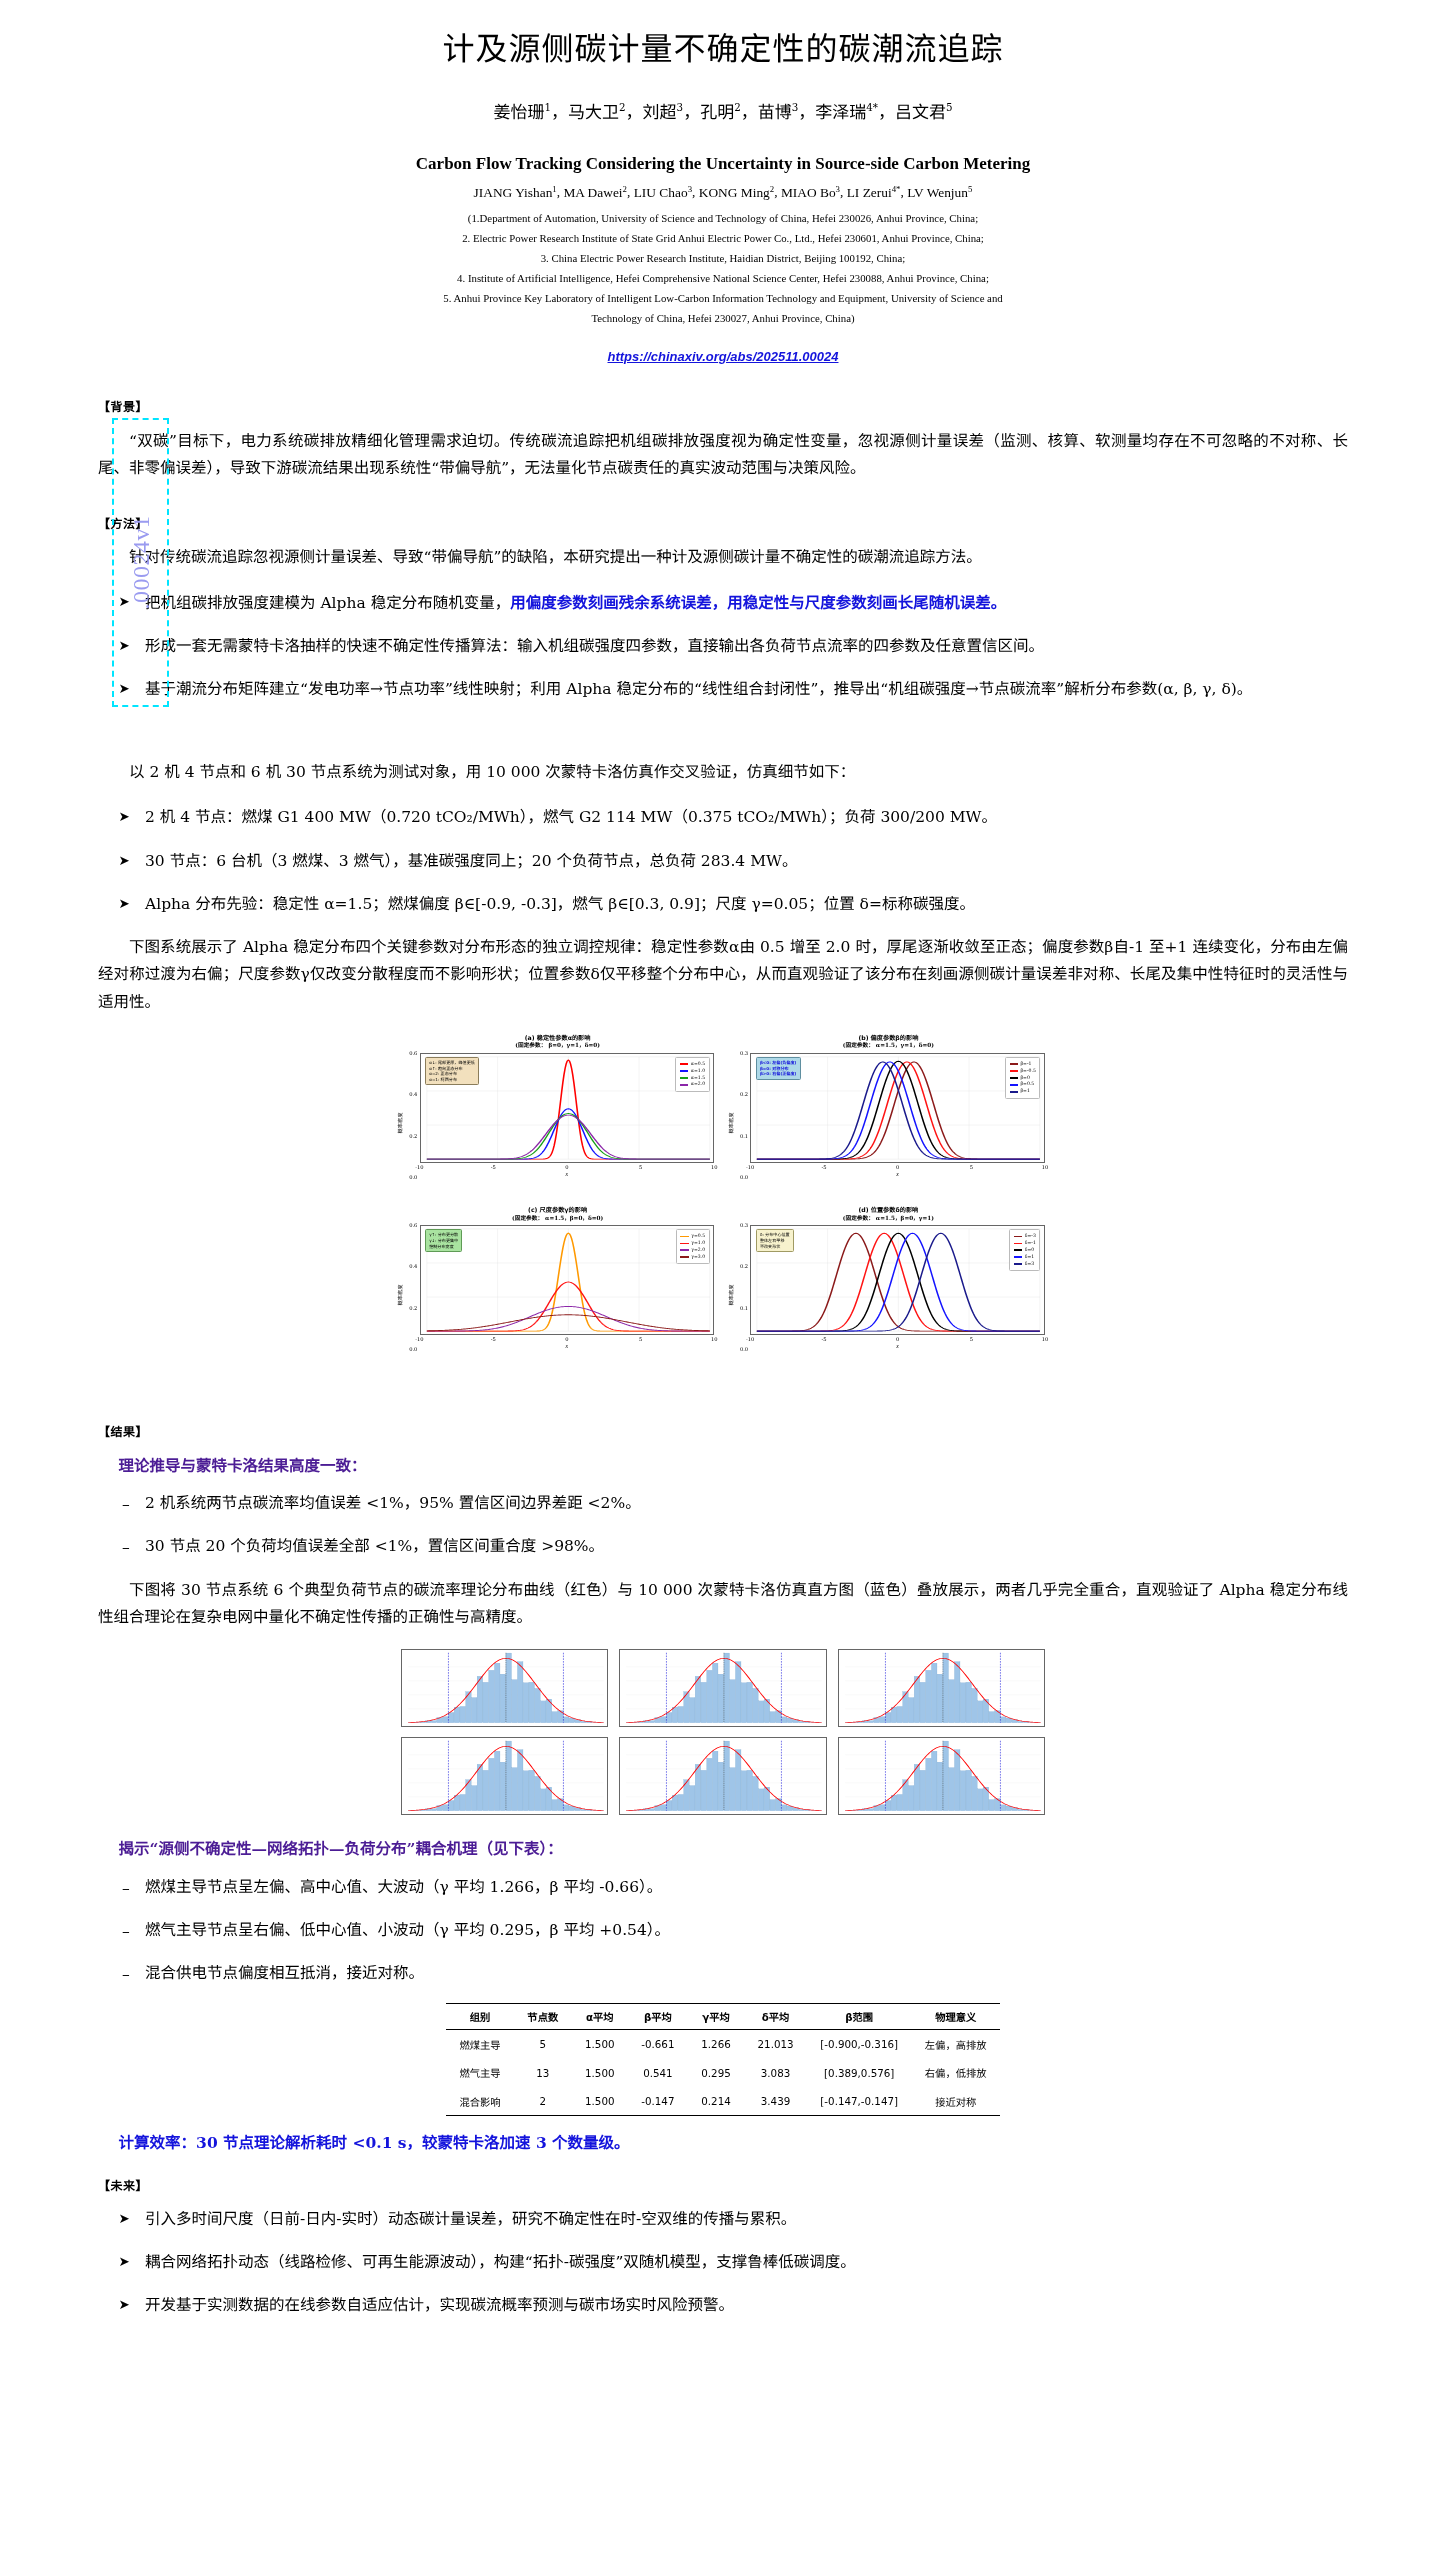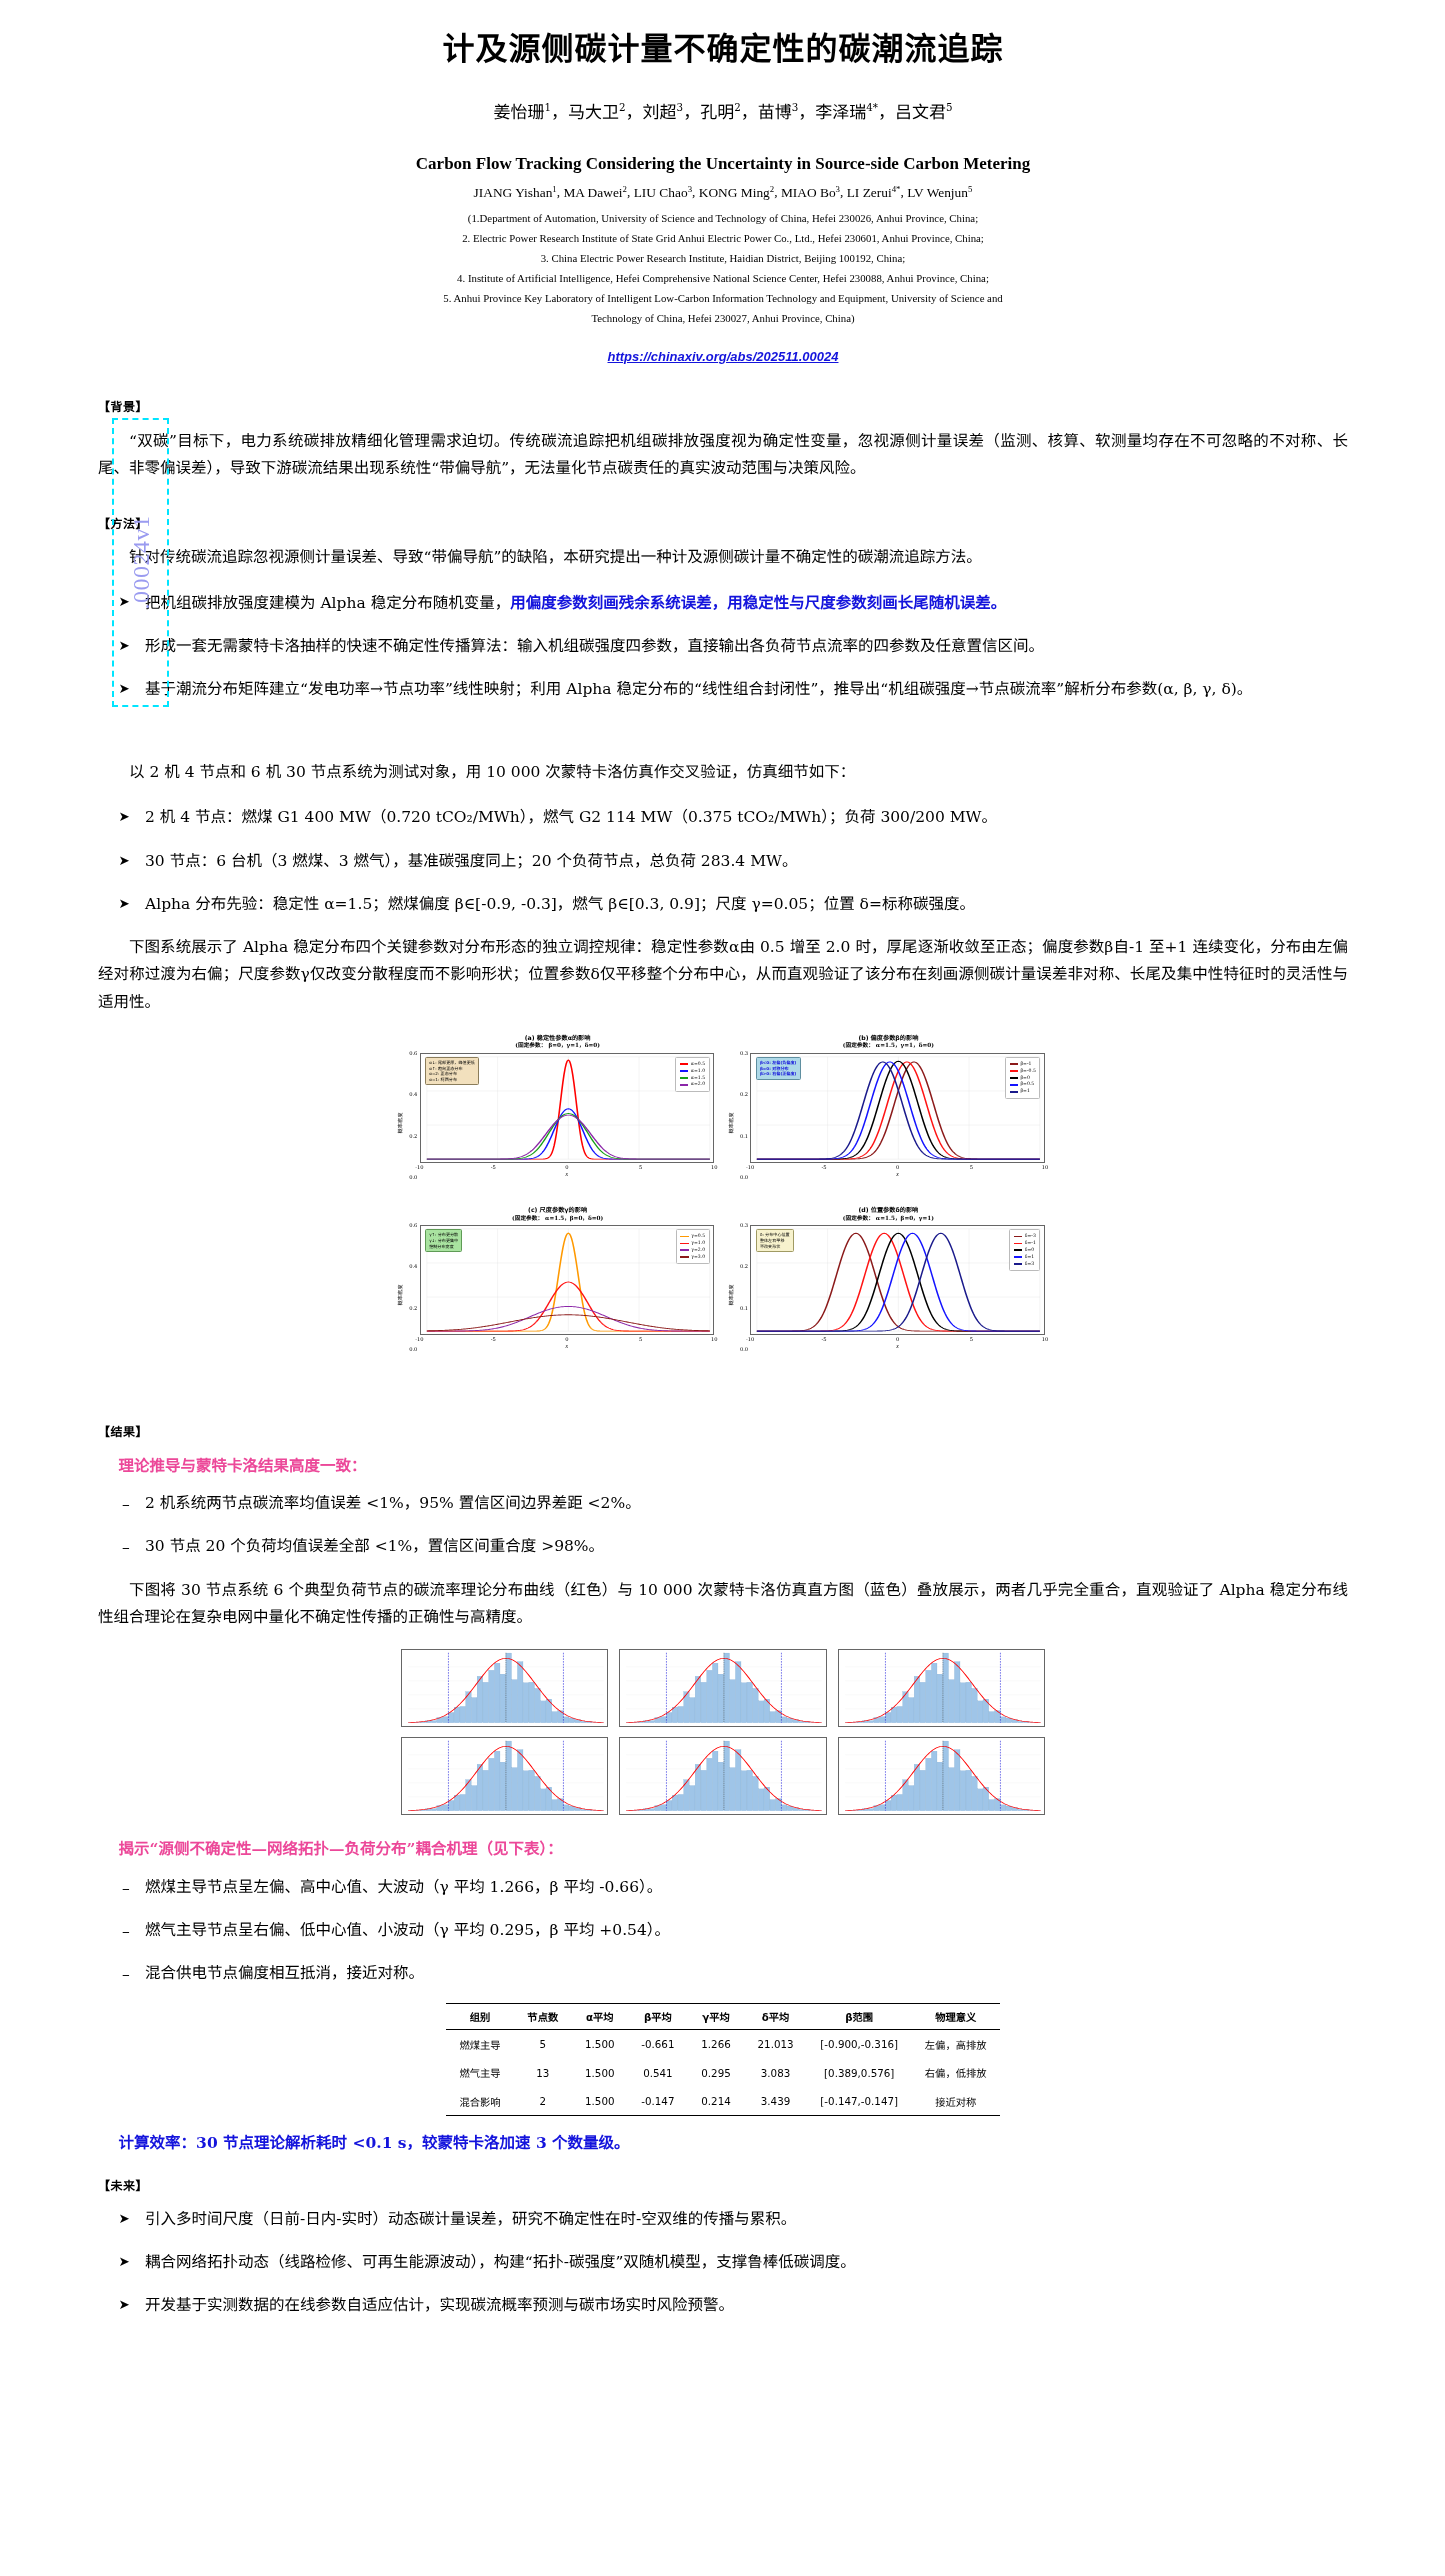--- a/index.html
+++ b/index.html
@@ -41,21 +41,21 @@
     color:#9a9bf0;
     font-size:24px;
     letter-spacing:0.5px;
     font-family:"Liberation Serif","DejaVu Serif",serif;
   }
 
   
   .cn-title{
     text-align:center;
     font-size:32px;
-    font-weight:bold;
+    font-weight:normal;
     letter-spacing:1px;
     font-family:"DejaVu Sans","Liberation Sans",sans-serif;
     margin:0 0 32px 0;
     line-height:1.2;
   }
   .authors{
     text-align:center;
     font-size:17px;
     line-height:1.5;
     margin-bottom:24px;
@@ -141,21 +141,21 @@
     left:24px;
     font-size:15.5px;
   }
   .blue{color:#1414dc;font-weight:bold;}
   .spacer-lg{height:40px;}
   .spacer-md{height:24px;}
   .spacer-sm{height:13.4px;}
 
   .result-lead{
     font-size:15.5px;
-    color:#ec4899;
+    color:#4c1d95;
     font-weight:bold;
     margin:0 0 15.5px 0;
     padding-left:20.6px;
     font-family:"DejaVu Serif","Liberation Serif",serif;
   }
   .eff-line{
     font-size:15.5px;
     color:#1414dc;
     font-weight:bold;
     margin:13.4px 0 0 0;

